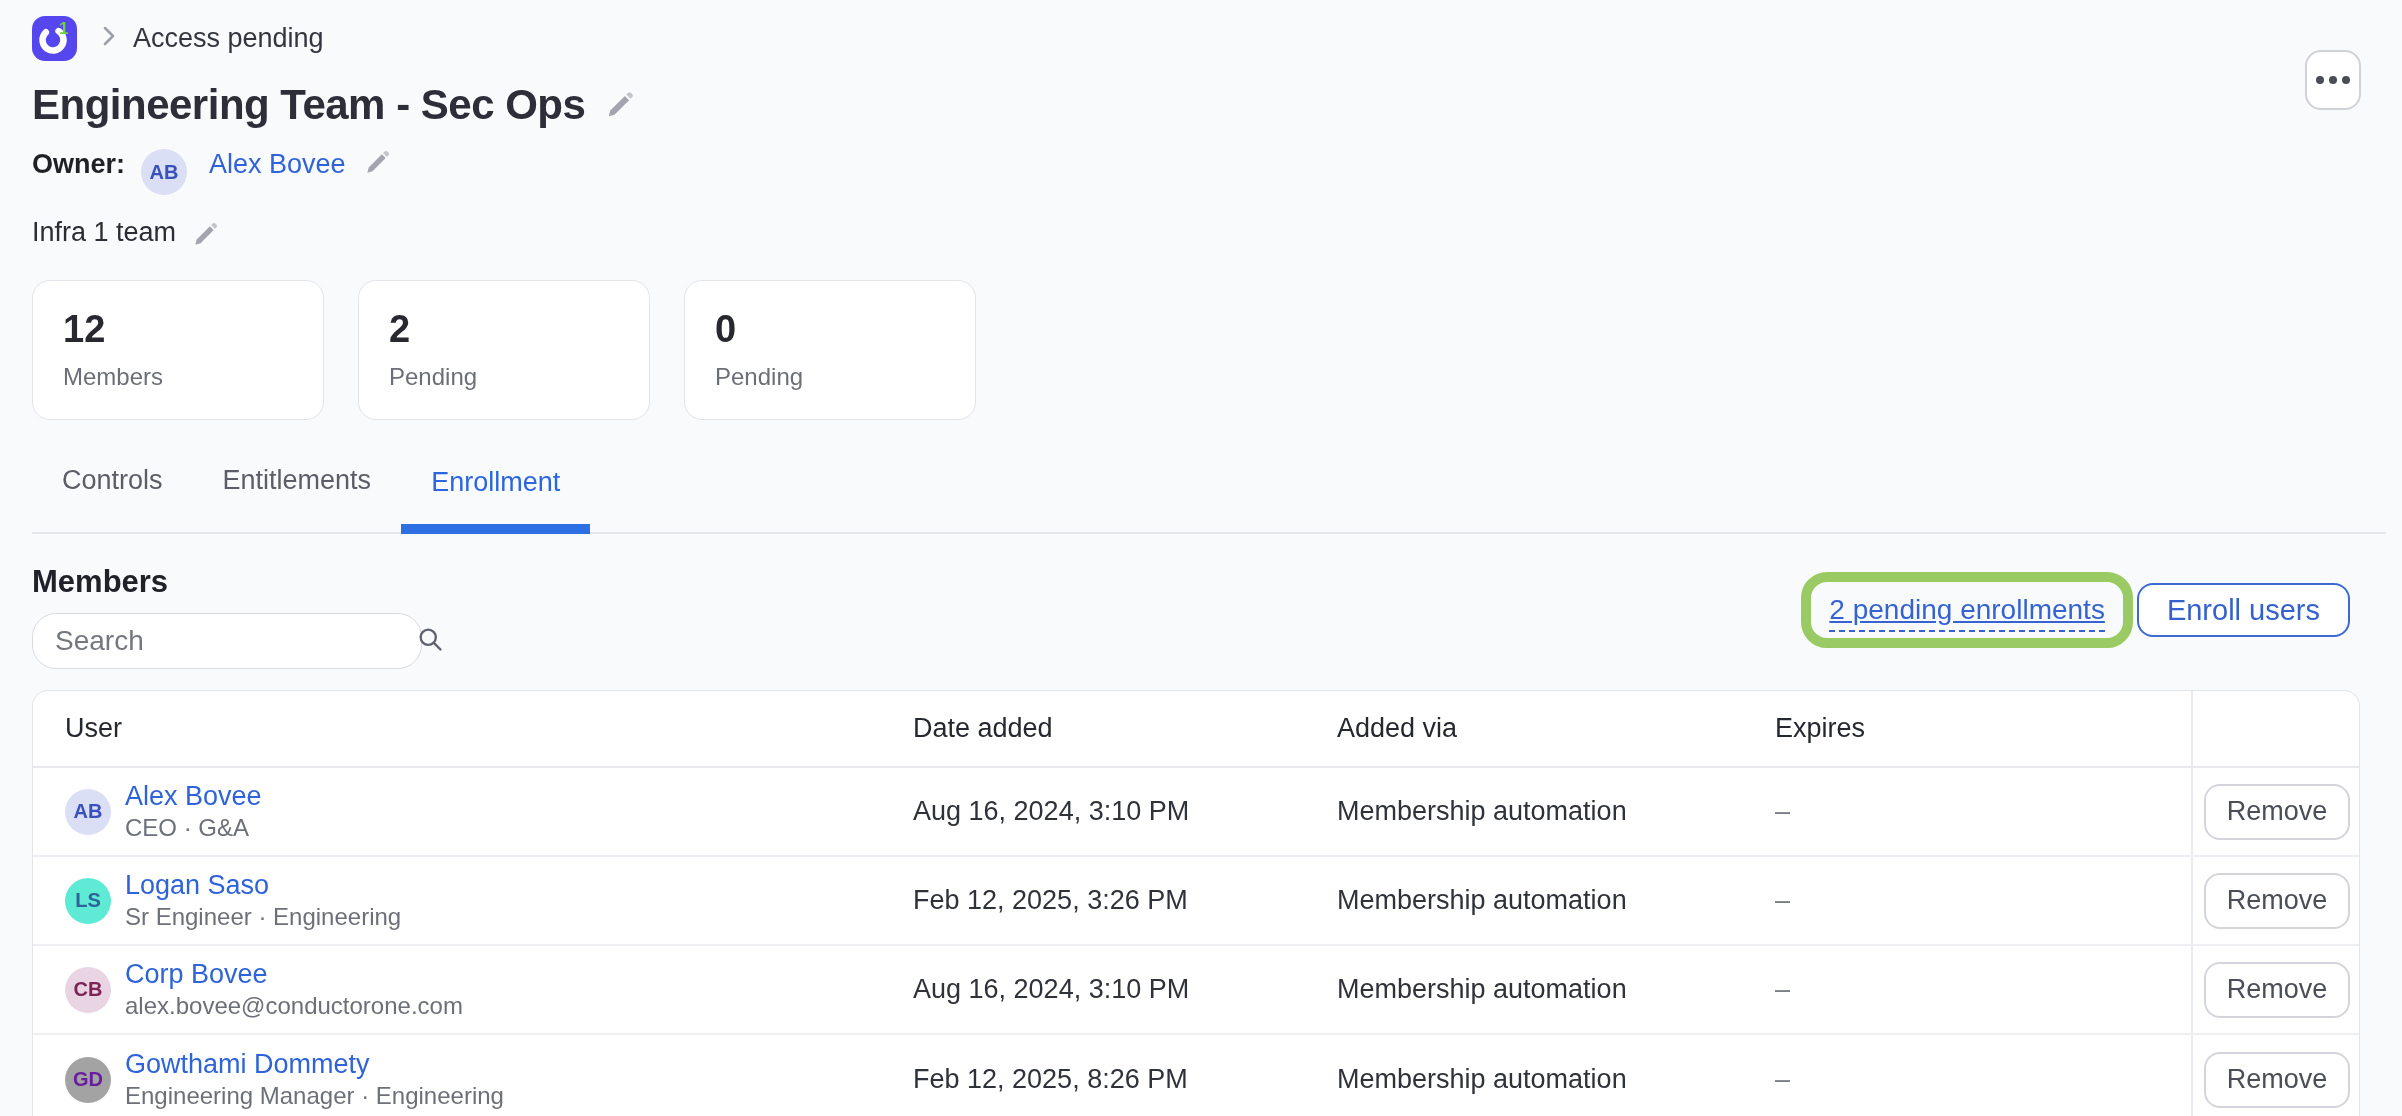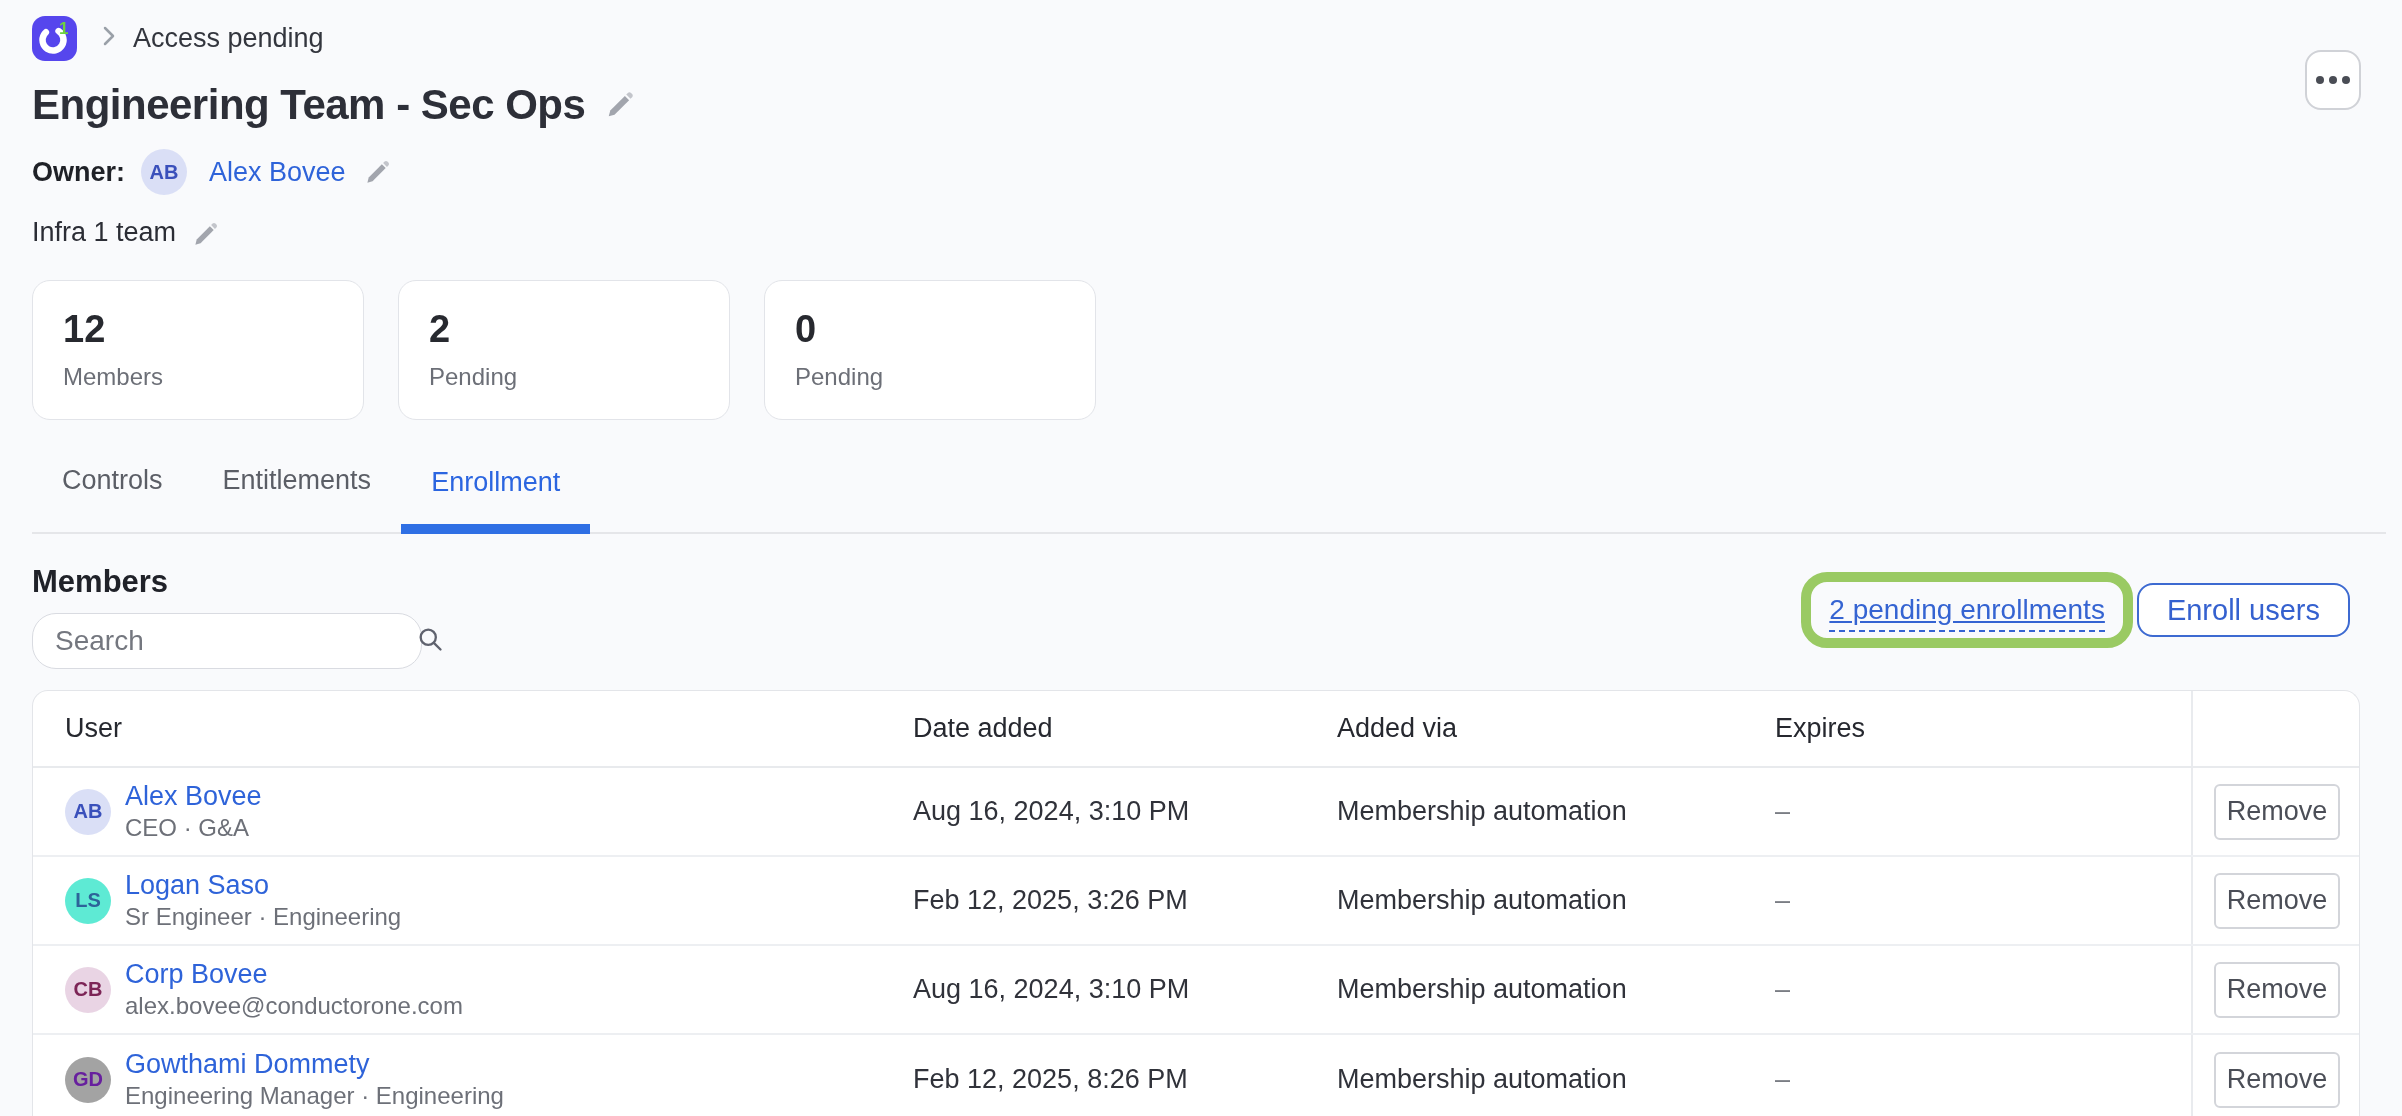--- a/index.html
+++ b/index.html
@@ -17,31 +17,31 @@
   .logo { width:45px; height:45px; border-radius:13px; background:#5646ed; flex:0 0 auto; display:flex; align-items:center; justify-content:center; }
   .crumb-chevron { margin:0 14px 0 22px; }
   .crumb-label { font-size:27px; color:#33363e; }
 
   
   .title-row { display:flex; align-items:center; gap:20px; margin-top:19px; }
   .page-title { font-size:42px; font-weight:600; color:#2d2f38; letter-spacing:-0.5px; line-height:50px; }
   .pencil { display:inline-flex; align-items:center; }
 
   
-  .owner-row { display:flex; align-items:center; margin-top:19px; height:46px; }
+  .owner-row { display:flex; align-items:flex-start; margin-top:19px; height:46px; }
   .owner-label { font-size:27px; font-weight:700; color:#1f2127; margin-right:16px; }
   .avatar { border-radius:50%; display:flex; align-items:center; justify-content:center; font-weight:700; }
   .avatar-owner { width:46px; height:46px; font-size:20px; margin-right:22px; }
   .owner-name { font-size:27px; color:#2e63d9; text-decoration:none; margin-right:18px; cursor:pointer; }
   .desc-row { display:flex; align-items:flex-end; gap:16px; margin-top:19px; height:34px; }
   .desc-text { font-size:27px; color:#2b2d35; }
 
   
   .stats-row { display:flex; gap:34px; margin-top:32px; }
-  .stat-card { width:332px; height:140px; background:#ffffff; border:1.5px solid #e2e4e9; border-radius:18px; padding:26px 0 0 30px; }
+  .stat-card { width:292px; height:140px; background:#ffffff; border:1.5px solid #e2e4e9; border-radius:18px; padding:26px 0 0 30px; }
   .stat-value { font-size:38px; font-weight:600; color:#27292f; line-height:44px; }
   .stat-label { font-size:24px; color:#6c6f77; margin-top:12px; }
 
   
   .tabs { display:flex; align-items:flex-end; margin-top:43px; width:2354px; border-bottom:2px solid #e5e6e9; }
   .tab { padding:0 30px 25px 30px; font-size:27px; color:#5b5e66; border-bottom:10px solid transparent; cursor:pointer; line-height:34px; }
   .tab.active { color:#2b65e0; border-bottom-color:#2f6fe4; margin-bottom:-2px; border-bottom-width:10px; }
 
   
   .members-section { position:relative; width:2354px; }
@@ -63,21 +63,21 @@
   .th { font-size:27px; color:#26282f; }
   .trow { height:89px; border-bottom:2px solid #edeff2; }
   .trow:last-child { border-bottom:none; }
   .cell { font-size:27px; color:#30323a; }
   .user-cell { display:flex; align-items:center; gap:14px; }
   .avatar-row { width:46px; height:46px; font-size:20px; flex:0 0 auto; }
   .user-name { font-size:27px; color:#2e63d9; text-decoration:none; line-height:32px; cursor:pointer; display:block; }
   .user-sub { font-size:24px; color:#6d7078; line-height:30px; margin-top:1px; }
   .dash-cell { color:#7a7d84; }
   .action-col { border-left:2px solid #e9ebee; height:100%; display:flex; align-items:center; justify-content:center; }
-  .remove-btn { width:126px; height:56px; background:#fff; border:2px solid #d3d5da; border-radius:6px; font-size:27px; color:#4b4e57; font-family:"Liberation Sans", sans-serif; cursor:pointer; }
+  .remove-btn { width:146px; height:56px; background:#fff; border:2px solid #d3d5da; border-radius:16px; font-size:27px; color:#4b4e57; font-family:"Liberation Sans", sans-serif; cursor:pointer; }
 
   
   .more-btn { position:absolute; top:50px; right:41px; width:56px; height:60px; background:#fff; border:2px solid #d0d2d7; border-radius:16px; display:flex; align-items:center; justify-content:center; gap:5px; cursor:pointer; }
   .dot { width:8px; height:8px; border-radius:50%; background:#4a4d55; }
 </style>
 </head>
 <body>
 
 <div class="page">
 

